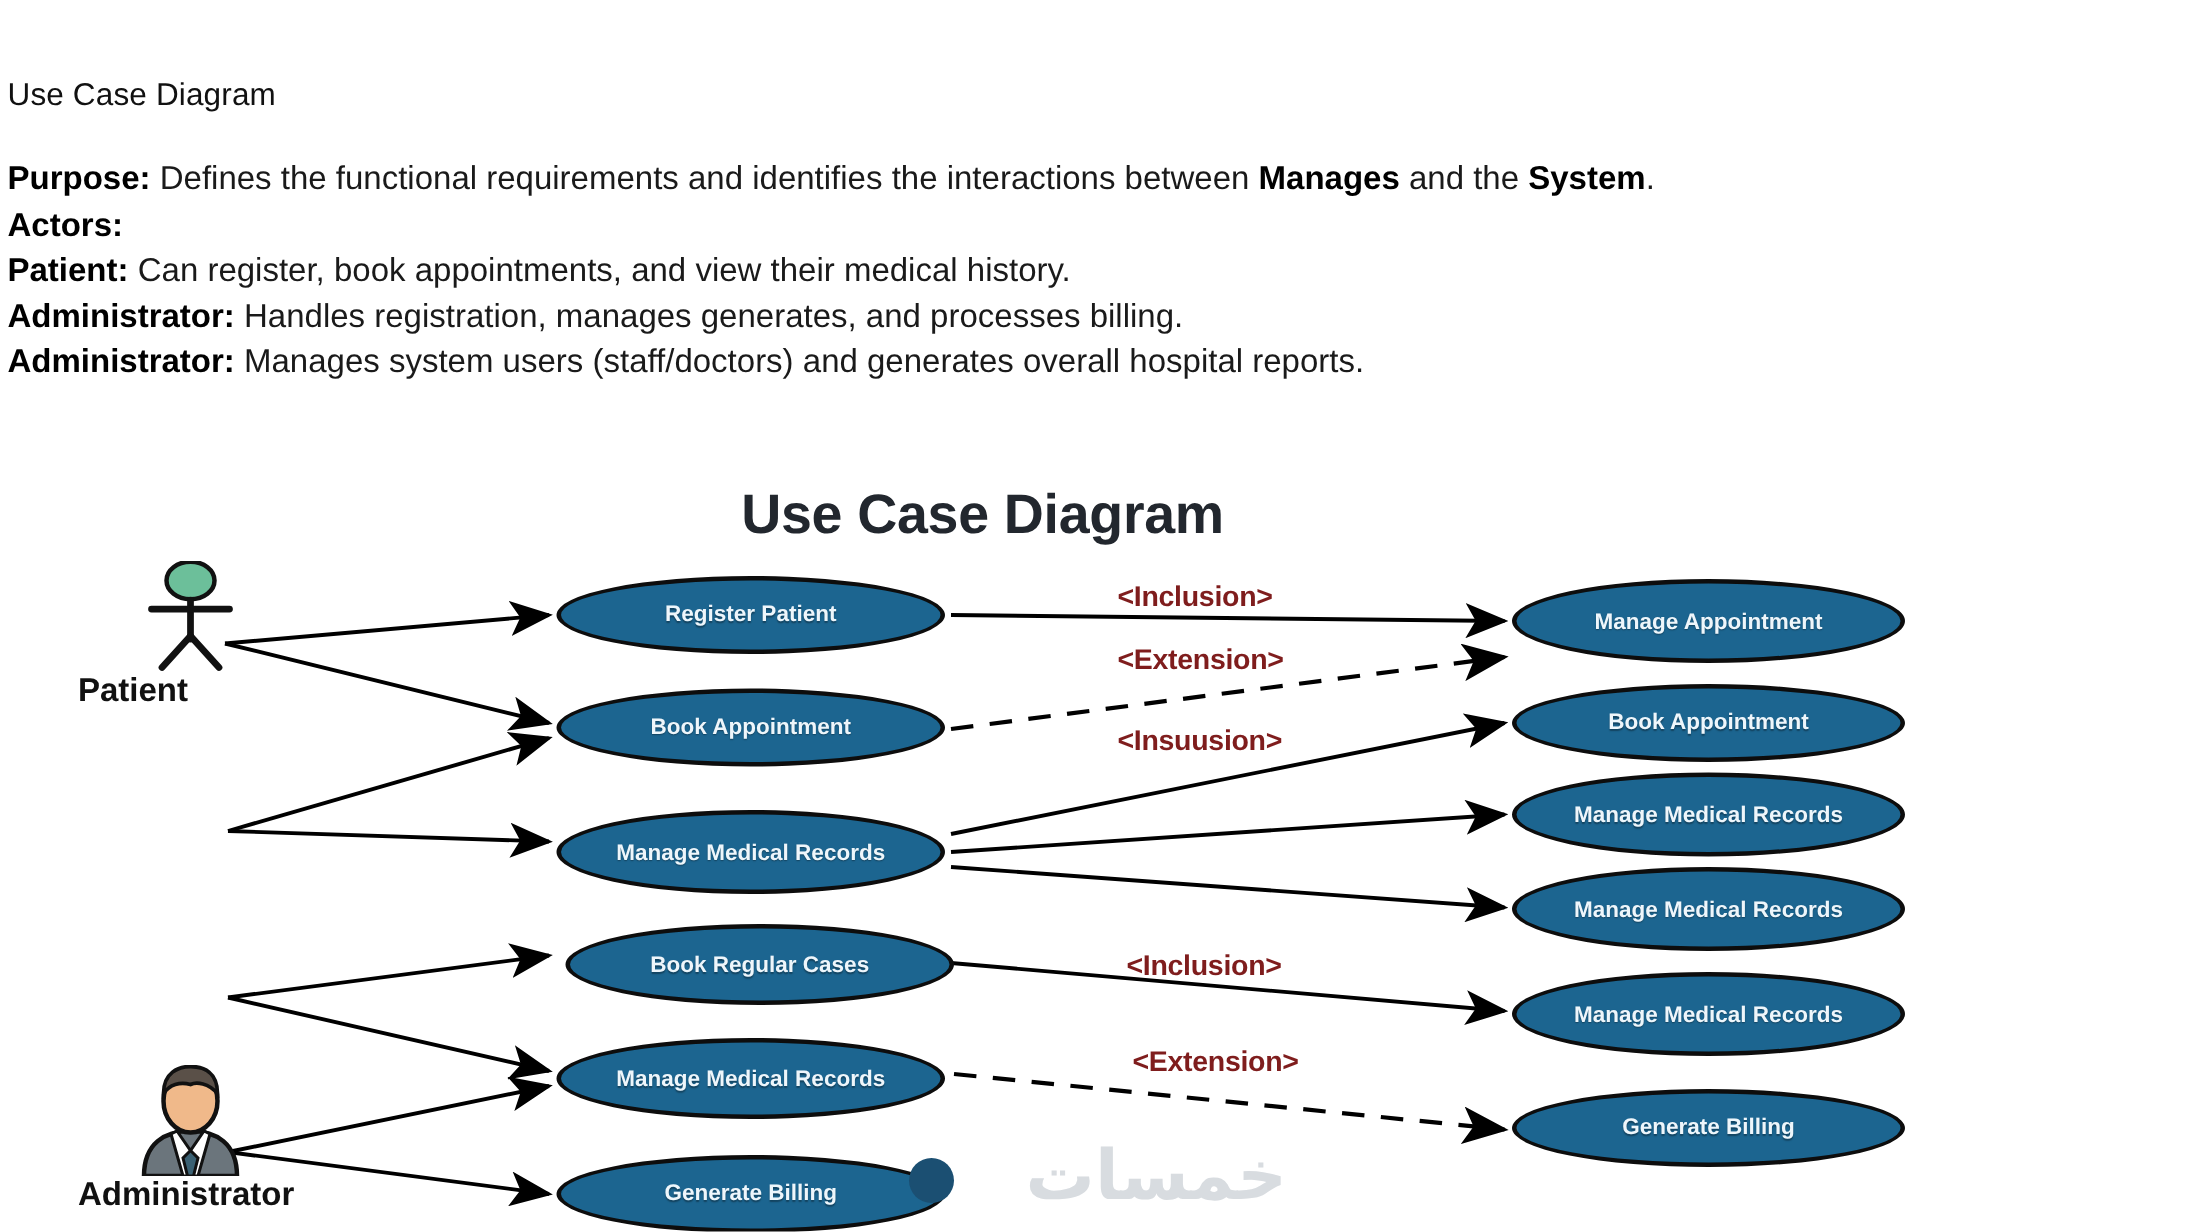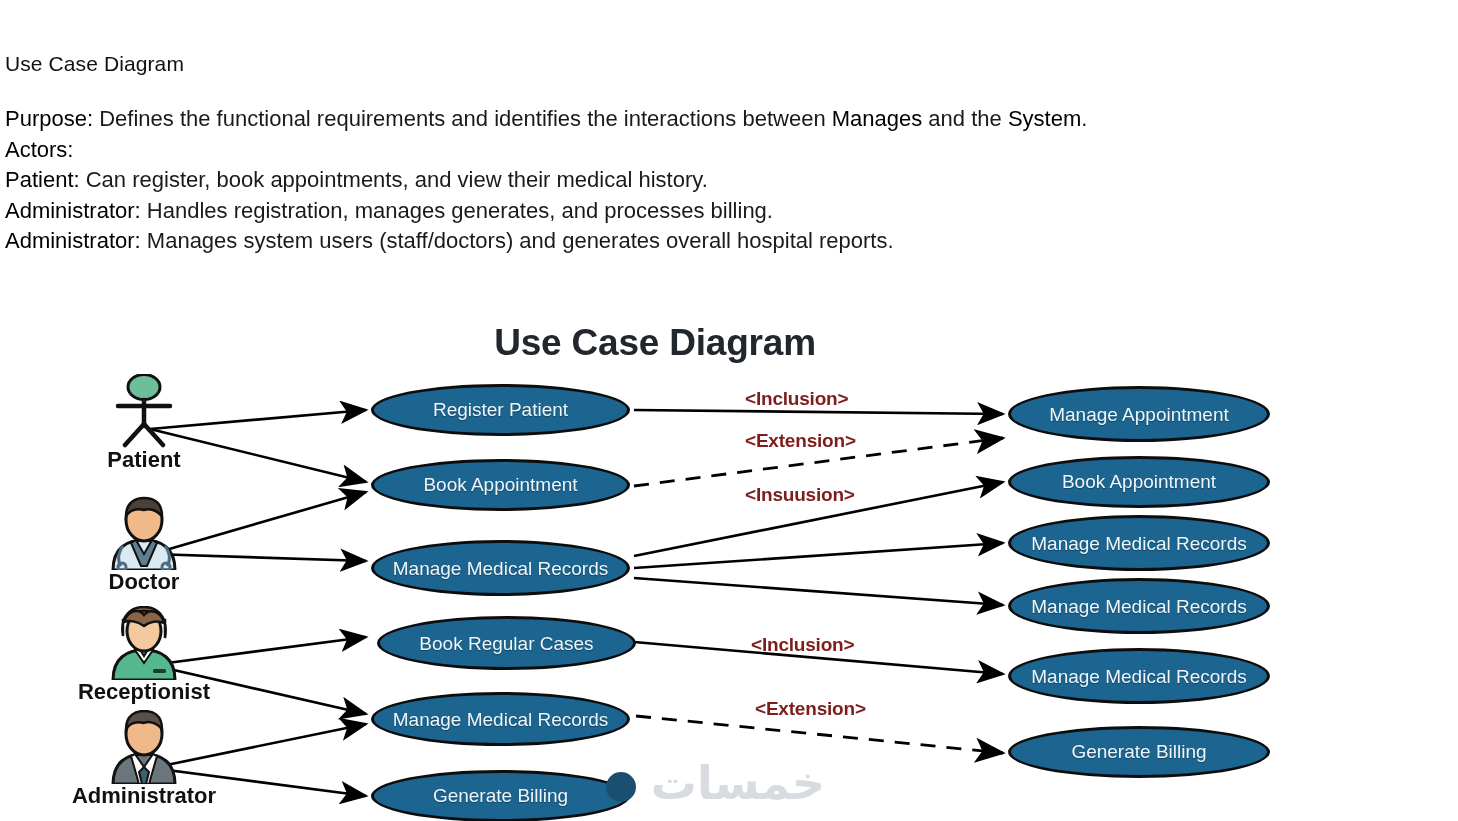--- a/index.html
+++ b/index.html
@@ -7,58 +7,58 @@
     width:1458px;height:821px;background:#ffffff;overflow:hidden;
     font-family:"Liberation Sans",sans-serif;color:#000;
   }
   #page{position:relative;width:1320px;height:821px;}
 
   
   .textblock{position:absolute;left:5px;top:52px;width:1340px;}
   .tb-title{font-size:21px;font-weight:400;color:#111;letter-spacing:.1px;}
   .tb-gap{height:28px;}
   .tb-line{font-size:22px;line-height:30.5px;color:#1a1a1a;white-space:nowrap;}
-  .tb-line b{font-weight:400;color:#000;}
+  .tb-line b{font-weight:700;color:#000;}
 
   
   .diagram{position:absolute;left:0;top:316px;width:1458px;height:505px;}
   .diag-title{
     position:absolute;left:0;top:6px;width:1310px;text-align:center;
     font-size:37px;font-weight:700;color:#22272e;letter-spacing:-0.2px;
   }
   svg.wires{position:absolute;left:0;top:0;width:1458px;height:505px;}
 
   
   .node{
     position:absolute;border-radius:50%;
     background:#1c6590;border:3px solid #0d0d0d;
     display:flex;align-items:center;justify-content:center;text-align:right;
-    color:#eef6fb;font-weight:400;font-size:19px;line-height:20px;
+    color:#eef6fb;font-weight:700;font-size:15px;line-height:20px;
     box-sizing:border-box;padding:0 14px;
     text-shadow:0 1px 1px rgba(0,0,0,.35);
   }
   .node.two{line-height:21px;}
 
   
-  .actor{position:absolute;width:150px;text-align:center;margin-left:17px;}
+  .actor{position:absolute;width:150px;text-align:left;}
   .actor-label{font-size:22px;font-weight:700;color:#111;margin-top:1px;white-space:nowrap;}
   .actor-art{height:72px;position:relative;}
   .actor-art svg{display:block;margin:0 auto;}
 
   
   .rel{
     position:absolute;font-size:19px;font-weight:700;color:#7f1d1d;
     white-space:nowrap;letter-spacing:-0.2px;background:transparent;
   }
 
   
   .watermark{
     position:absolute;left:618px;top:752px;width:240px;height:62px;
     font-size:46px;color:#d8dce0;font-weight:700;direction:rtl;
-    font-family:"DejaVu Sans",sans-serif;line-height:62px;text-align:center;
+    font-family:"DejaVu Sans",sans-serif;line-height:62px;text-align:right;
     user-select:none;
   }
   .wm-dot{position:absolute;left:606px;top:772px;width:30px;height:30px;
     border-radius:50%;background:#1b4f72;}
 </style>
 </head>
 <body>
 
 <div id="page">
 
@@ -138,49 +138,21 @@
             <line x1="43" y1="26" x2="43" y2="52"></line>
             <line x1="17" y1="32" x2="69" y2="32"></line>
             <line x1="43" y1="50" x2="24" y2="71"></line>
             <line x1="43" y1="50" x2="62" y2="71"></line>
           </g>
         </svg>
       </div>
       <div class="actor-label">Patient</div>
     </div>
 
-    <div class="actor" style="left:52px;top:180px;">
-      <div class="actor-art">
-        <svg width="90" height="74" viewBox="0 0 90 74">
-          <path d="M14,74 C14,52 28,44 45,44 C62,44 76,52 76,74 Z" fill="#d9eaf2" stroke="#111" stroke-width="3"></path>
-          <path d="M37,44 L45,58 L53,44 L58,47 L48,70 L42,70 L32,47 Z" fill="#5d7f92" stroke="#111" stroke-width="2"></path>
-          <path d="M24,50 C18,58 19,66 22,70" stroke="#4c6d80" stroke-width="3" fill="none"></path>
-          <circle cx="23" cy="71" r="4" fill="none" stroke="#4c6d80" stroke-width="3"></circle>
-          <path d="M66,50 C72,58 71,66 68,70" stroke="#4c6d80" stroke-width="3" fill="none"></path>
-          <circle cx="67" cy="71" r="4" fill="none" stroke="#4c6d80" stroke-width="3"></circle>
-          <ellipse cx="45" cy="24" rx="18" ry="21" fill="#f0b98a" stroke="#111" stroke-width="3"></ellipse>
-          <path d="M27,20 C27,6 37,2 45,2 C54,2 63,6 63,20 C58,14 50,12 45,14 C38,12 31,14 27,20 Z" fill="#4a4038" stroke="#111" stroke-width="2.5"></path>
-        </svg>
-      </div>
-      <div class="actor-label">Doctor</div>
-    </div>
-
-    <div class="actor" style="left:52px;top:290px;">
-      <div class="actor-art">
-        <svg width="90" height="74" viewBox="0 0 90 74">
-          <path d="M14,74 C14,52 28,44 45,44 C62,44 76,52 76,74 Z" fill="#54b78e" stroke="#111" stroke-width="3"></path>
-          <path d="M36,44 L45,57 L54,44 L50,42 L45,50 L40,42 Z" fill="#fff" stroke="#111" stroke-width="2"></path>
-          <rect x="54" y="63" width="13" height="4" rx="1.6" fill="#1c3c33"></rect>
-          <path d="M24,30 C20,8 34,1 45,1 C56,1 70,8 66,32 L66,14 L24,14 Z" fill="#8a6446" stroke="#111" stroke-width="2.5"></path>
-          <ellipse cx="45" cy="25" rx="17" ry="20" fill="#f5c9a0" stroke="#111" stroke-width="3"></ellipse>
-          <path d="M25,16 C29,4 40,2 45,9 C51,2 62,5 65,17 C58,14 50,16 45,20 C38,15 30,14 25,16 Z" fill="#8a6446" stroke="#111" stroke-width="2.5"></path>
-        </svg>
-      </div>
-      <div class="actor-label">Receptionist</div>
-    </div>
+
 
     <div class="actor" style="left:52px;top:394px;">
       <div class="actor-art">
         <svg width="90" height="74" viewBox="0 0 90 74">
           <path d="M14,74 C14,52 28,44 45,44 C62,44 76,52 76,74 Z" fill="#6b757c" stroke="#111" stroke-width="3"></path>
           <path d="M36,44 L45,57 L54,44 L58,46 L50,74 L40,74 L32,46 Z" fill="#fff" stroke="#111" stroke-width="2"></path>
           <path d="M45,57 L50,62 L47,74 L43,74 L40,62 Z" fill="#3b6173" stroke="#111" stroke-width="2"></path>
           <ellipse cx="45" cy="24" rx="18" ry="21" fill="#f0b98a" stroke="#111" stroke-width="3"></ellipse>
           <path d="M27,19 C27,5 37,1 45,1 C54,1 63,5 63,19 C57,12 49,11 45,13 C38,11 31,13 27,19 Z" fill="#5a5048" stroke="#111" stroke-width="2.5"></path>
         </svg>

